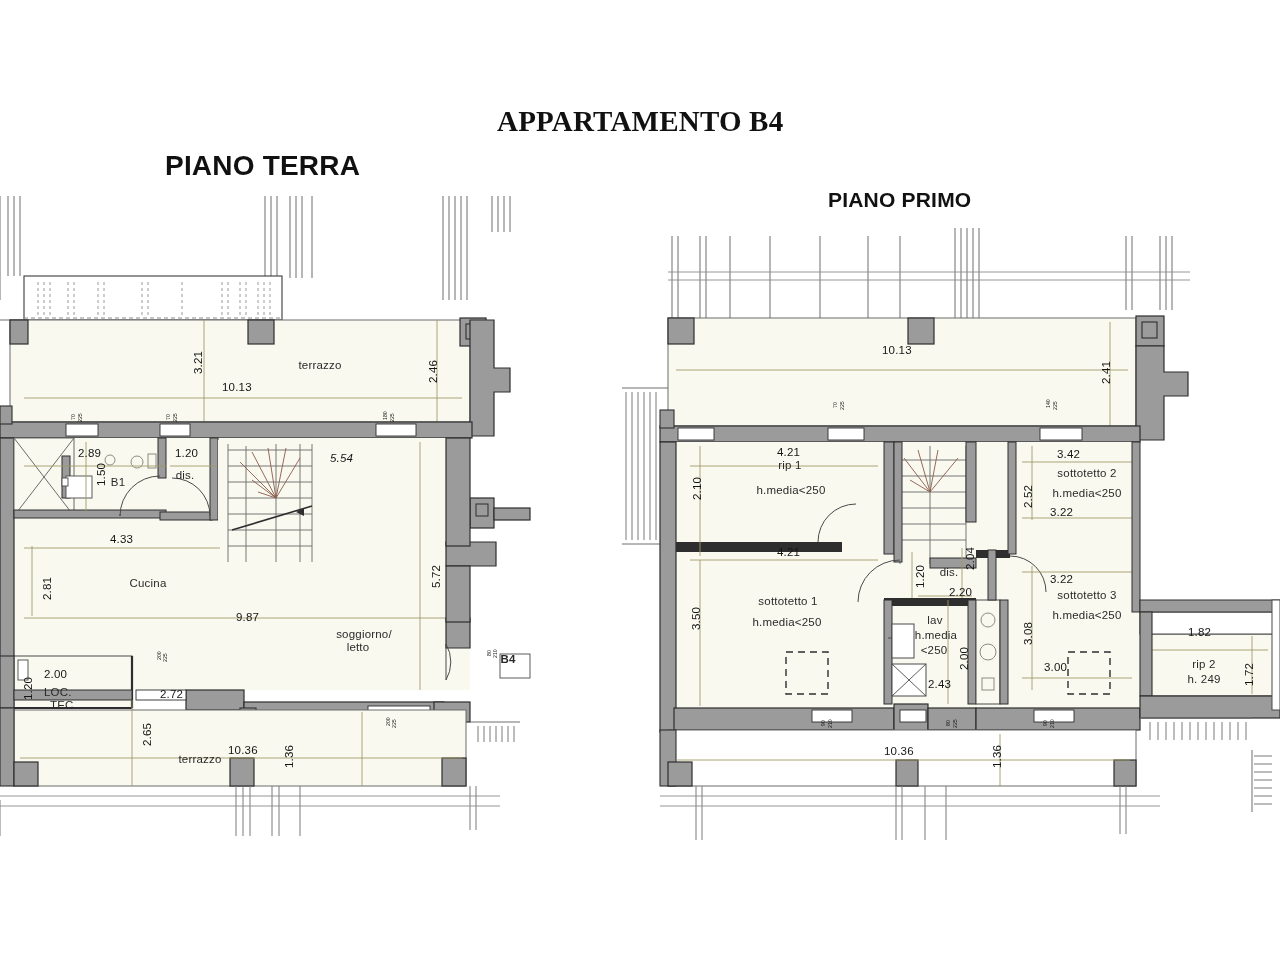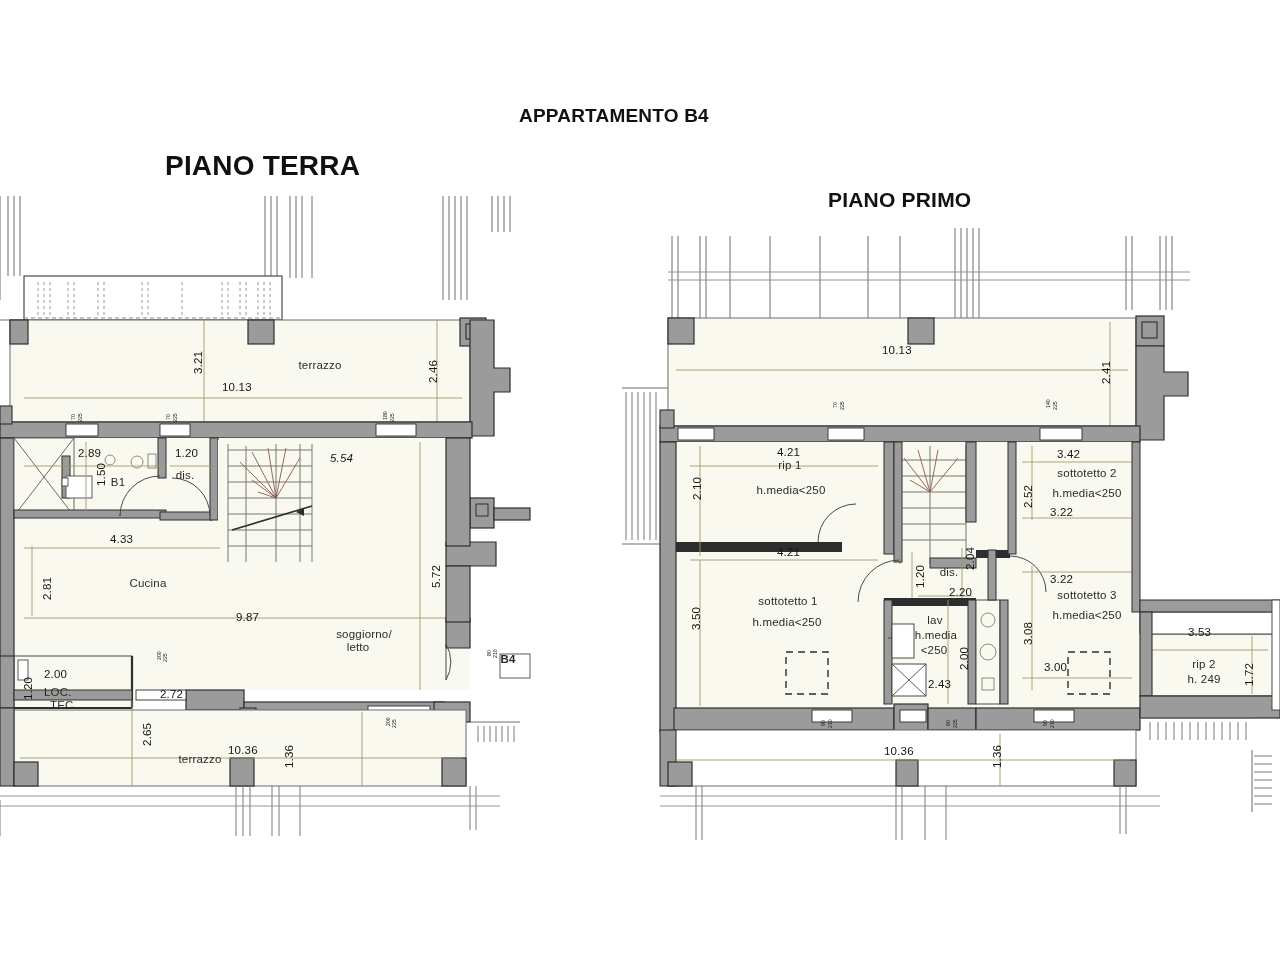--- a/index.html
+++ b/index.html
@@ -1,21 +1,21 @@
 <!DOCTYPE html>
 <html><head>
 <meta charset="utf-8">
 <style>
   html,body{margin:0;padding:0;background:#ffffff;}
   body{width:1280px;height:960px;position:relative;overflow:hidden;
        font-family:"Liberation Sans",sans-serif;color:#1a1a1a;}
   #stage{position:absolute;inset:0;}
 
   .ttl{position:absolute;font-weight:bold;letter-spacing:.2px;color:#111;white-space:nowrap;}
-  #main-title{font-size:19px;left:519px;top:105px;}
+  #main-title{font-size:29px;left:497px;top:105px;font-family:Liberation Serif, serif;}
   #title-pt{font-size:28px;left:165px;top:150px;}
   #title-pp{font-size:21px;left:828px;top:188px;}
 
   svg{position:absolute;left:0;top:0;width:1280px;height:960px;overflow:visible;}
 
   .rmlabel{position:absolute;font-size:11.5px;color:#2a2a2a;white-space:nowrap;
            text-align:center;line-height:13px;letter-spacing:.2px;}
   .dim{position:absolute;font-size:11.5px;color:#151515;white-space:nowrap;letter-spacing:.2px;}
   .dim.v{transform-origin:0 0;transform:rotate(-90deg);}
   .dim.tiny{font-size:5.2px;letter-spacing:0;line-height:5.6px;}
@@ -538,21 +538,21 @@
   <div class="dim" style="left:1050px;top:573px;">3.22</div>
   <div class="dim v" style="left:1022px;top:645px;">3.08</div>
   <div class="dim" style="left:1044px;top:661px;">3.00</div>
 
   <div class="dim v" style="left:914px;top:588px;">1.20</div>
   <div class="dim v" style="left:964px;top:570px;">2.04</div>
   <div class="dim" style="left:920px;top:586px;margin-left:29px;">2.20</div>
   <div class="dim v" style="left:958px;top:670px;">2.00</div>
   <div class="dim" style="left:928px;top:678px;">2.43</div>
 
-  <div class="dim" style="left:1188px;top:626px;">3.53</div>
+  <div class="dim" style="left:1188px;top:626px;">1.82</div>
   <div class="dim v" style="left:1243px;top:686px;">1.72</div>
 
   <div class="dim" style="left:884px;top:745px;">10.36</div>
   <div class="dim v" style="left:991px;top:768px;">1.36</div>
 
   <div class="dim tiny v" style="left:833px;top:408px;">70</div>
   <div class="dim tiny v" style="left:840px;top:410px;">225</div>
   <div class="dim tiny v" style="left:1046px;top:408px;">140</div>
   <div class="dim tiny v" style="left:1053px;top:410px;">225</div>
   <div class="dim tiny v" style="left:821px;top:726px;">90</div>

